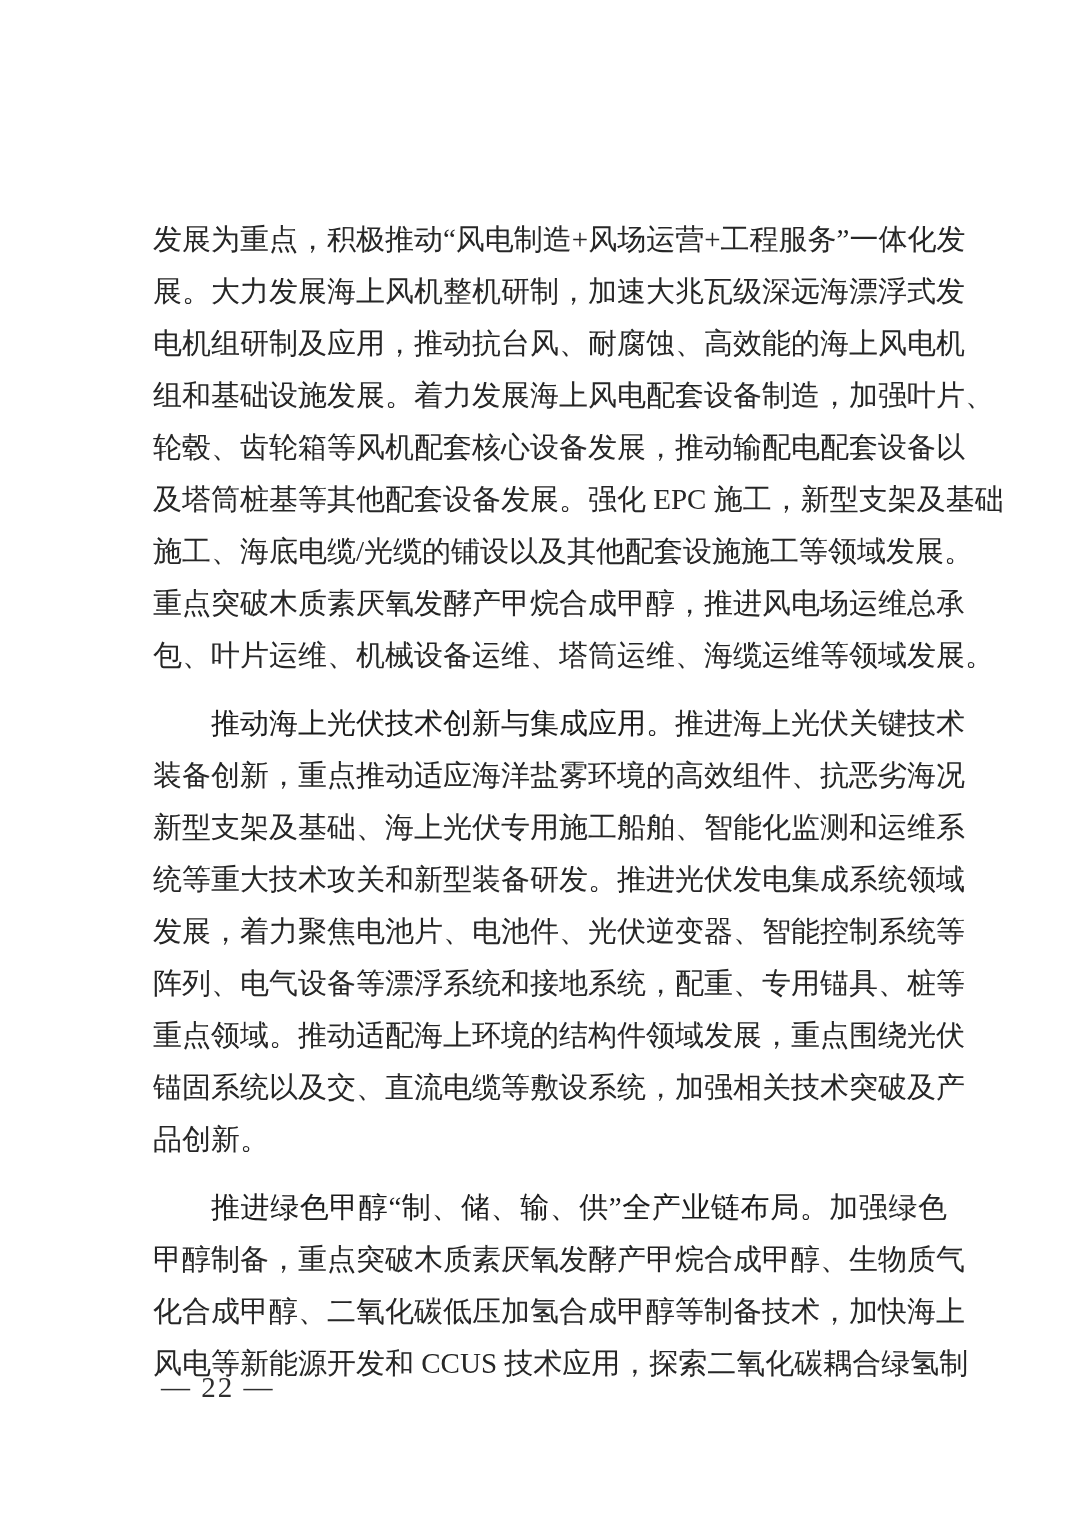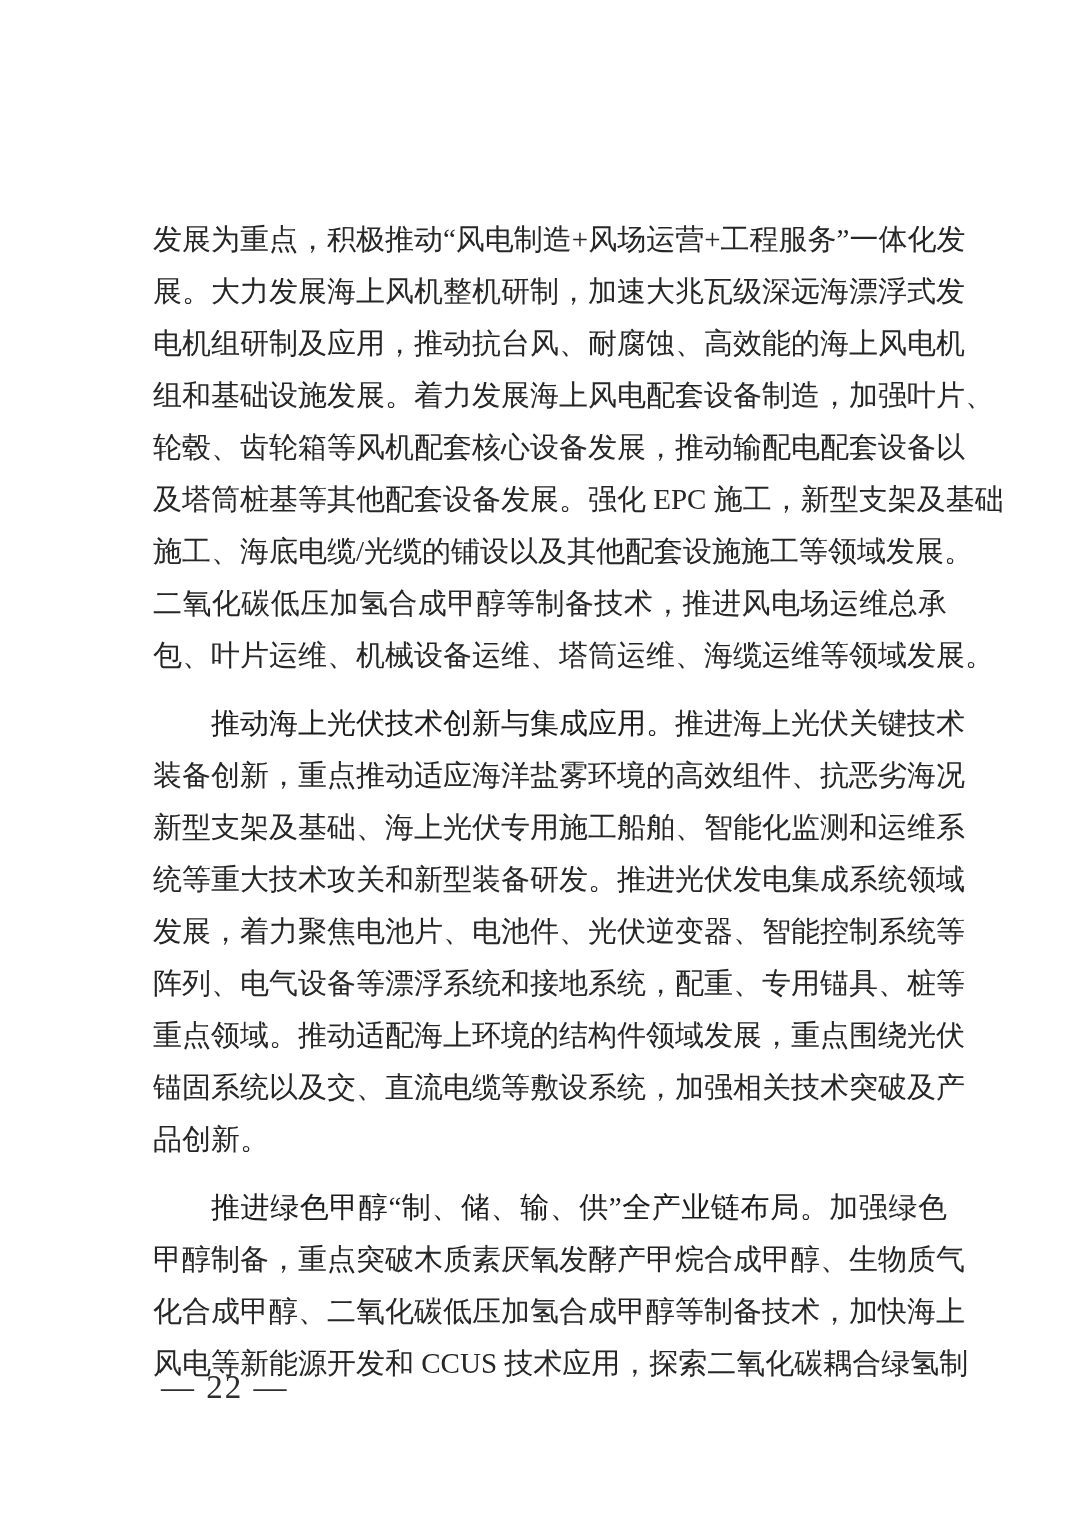--- a/index.html
+++ b/index.html
@@ -44,42 +44,42 @@
   }
   .lead {
     font-weight: 400;
     font-family: "Liberation Serif", "DejaVu Serif", serif;
     color: #1c1c1c;
   }
   .page-number {
     position: absolute;
     left: 161px;
     top: 1366px;
-    font-size: 33px;
+    font-size: 29px;
     line-height: 42px;
     color: #2e2e2e;
     letter-spacing: 2px;
   }
 </style>
 </head>
 <body>
 
 <div class="page">
 
   <div class="text-block">
 
     <div class="paragraph">
       <div class="line">发展为重点，积极推动“风电制造+风场运营+工程服务”一体化发</div>
       <div class="line">展。大力发展海上风机整机研制，加速大兆瓦级深远海漂浮式发</div>
       <div class="line">电机组研制及应用，推动抗台风、耐腐蚀、高效能的海上风电机</div>
       <div class="line">组和基础设施发展。着力发展海上风电配套设备制造，加强叶片、</div>
       <div class="line">轮毂、齿轮箱等风机配套核心设备发展，推动输配电配套设备以</div>
       <div class="line">及塔筒桩基等其他配套设备发展。强化 EPC 施工，新型支架及基础</div>
       <div class="line">施工、海底电缆/光缆的铺设以及其他配套设施施工等领域发展。</div>
-      <div class="line">二氧化碳低压加氢合成甲醇等制备技术，推进风电场运维总承</div>
+      <div class="line">重点突破木质素厌氧发酵产甲烷合成甲醇，推进风电场运维总承</div>
       <div class="line">包、叶片运维、机械设备运维、塔筒运维、海缆运维等领域发展。</div>
     </div>
 
     <div class="paragraph">
       <div class="line indent">
         <span class="lead">推动海上光伏技术创新与集成应用。</span><span>推进海上光伏关键技术</span>
       </div>
       <div class="line">装备创新，重点推动适应海洋盐雾环境的高效组件、抗恶劣海况</div>
       <div class="line">新型支架及基础、海上光伏专用施工船舶、智能化监测和运维系</div>
       <div class="line">统等重大技术攻关和新型装备研发。推进光伏发电集成系统领域</div>

